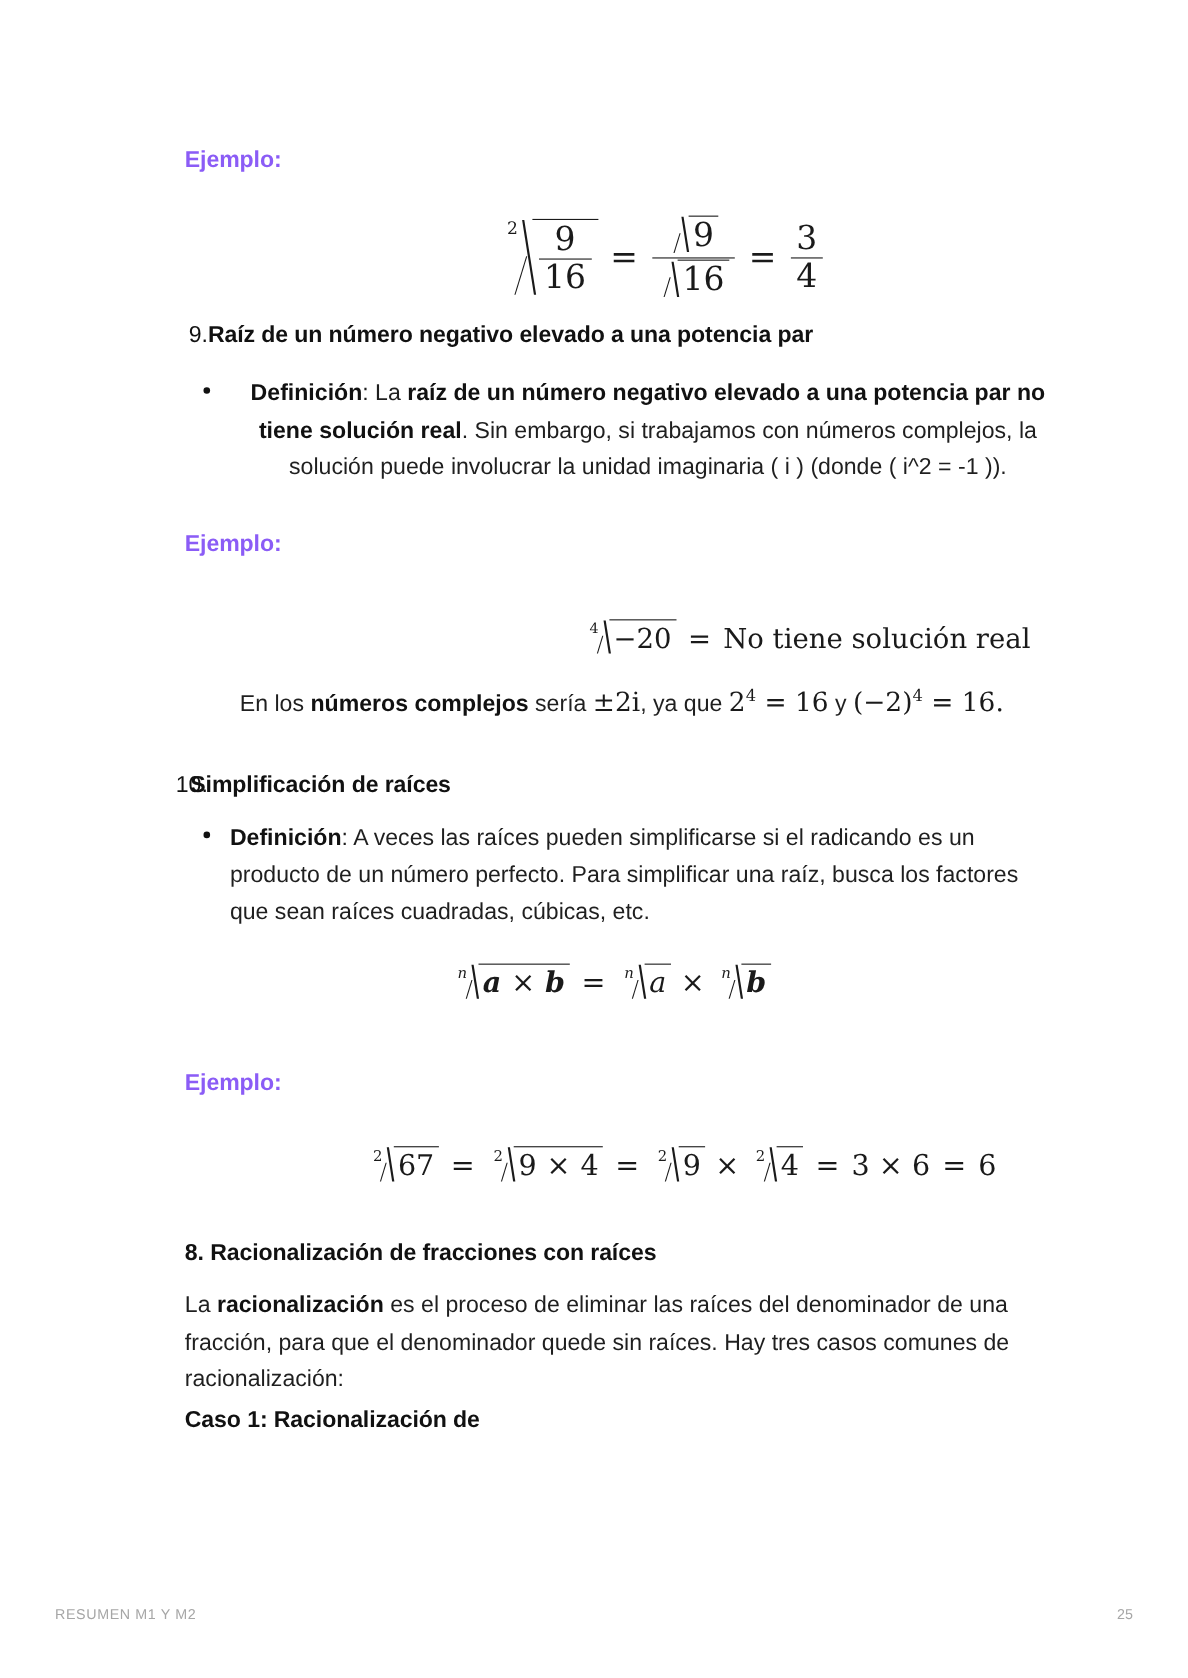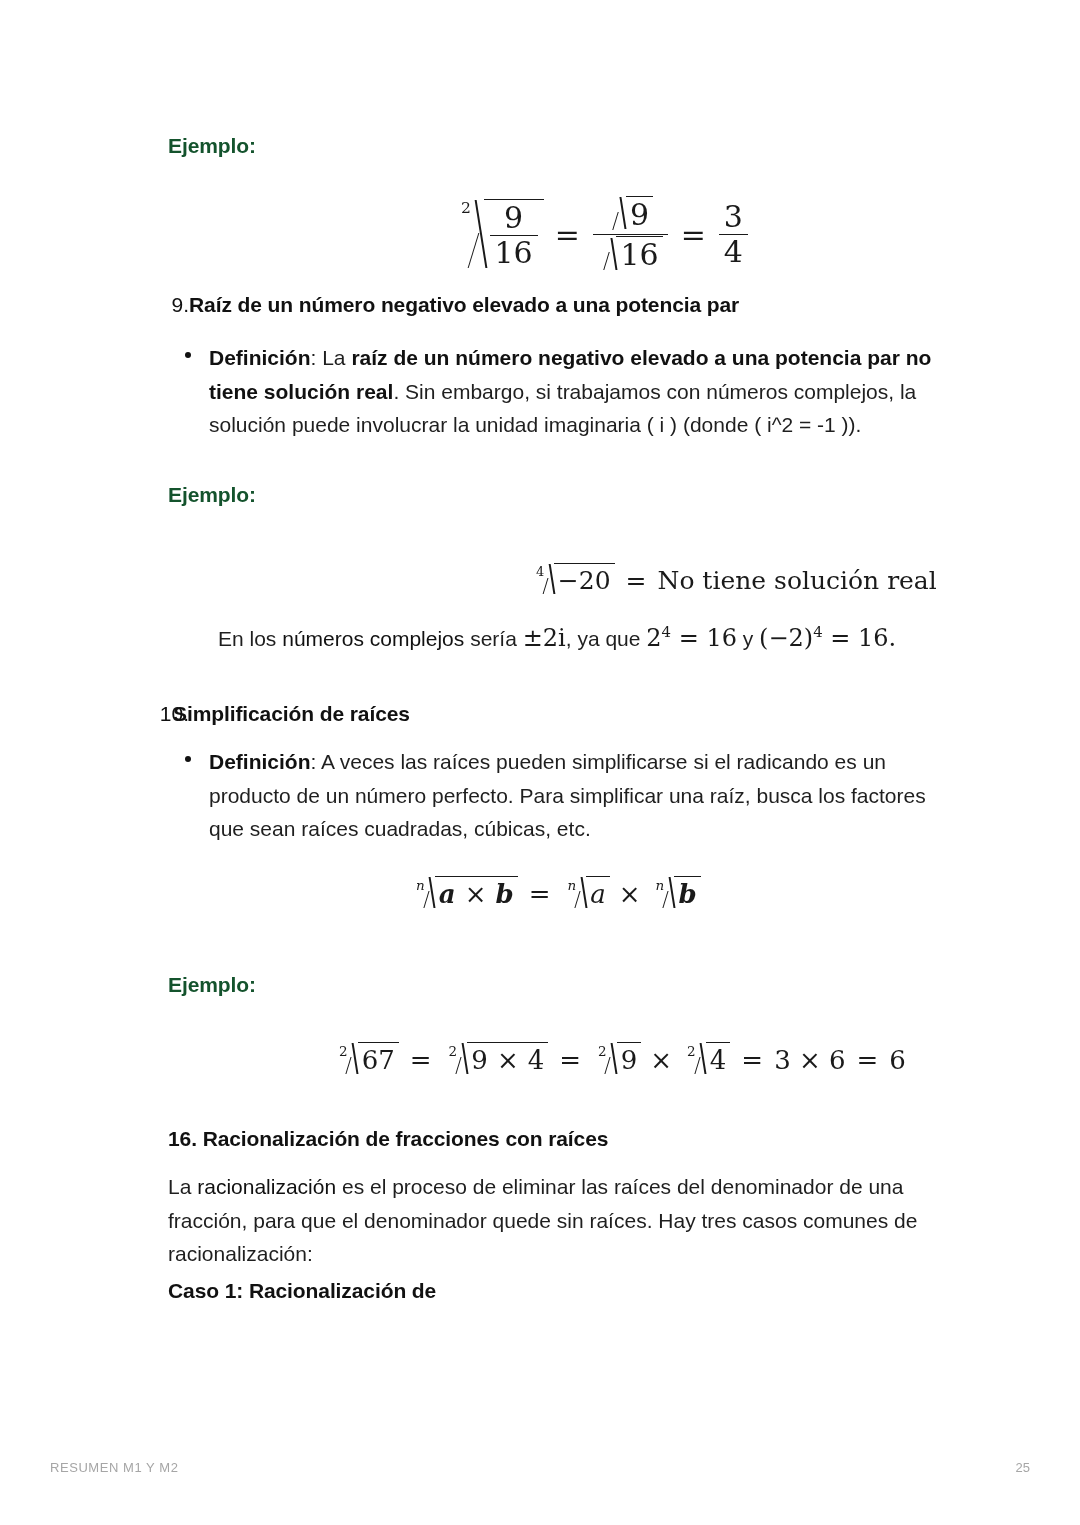--- a/index.html
+++ b/index.html
@@ -19,21 +19,21 @@
   .page {
     position: absolute;
     inset: 0;
     background: #ffffff;
   }
 
   .ejemplo-label {
     position: absolute;
     font-size: 21px;
     font-weight: bold;
-    color: #14532d;
+    color: #8b5cf6;
     letter-spacing: -0.1px;
   }
 
   
   .num-item {
     position: absolute;
     display: block;
   }
   .num-marker {
     position: absolute;
@@ -76,21 +76,21 @@
   }
   .bullet-text b { font-weight: bold; color: #111111; }
 
   
   .para {
     position: absolute;
     font-size: 21px;
     line-height: 33.5px;
     color: #1f1f1f;
   }
-  .para b { font-weight: normal; color: #111111; }
+  .para b { font-weight: bold; color: #111111; }
 
   .sub-heading {
     position: absolute;
     font-size: 21px;
     font-weight: bold;
     color: #111111;
     letter-spacing: -0.1px;
   }
 
   
@@ -231,21 +231,21 @@
     </span>
   </div>
 
   <div class="num-item" style="left:143px; top:293px; width:860px;">
     <span class="num-marker">9.</span>
     <span class="num-heading">Raíz de un número negativo elevado a una potencia par</span>
   </div>
 
   <div class="bullet-row" style="left:185px; top:341px; width:780px;">
     <span class="bullet-dot"></span>
-    <span class="bullet-text" style="width:760px;"><b>Definición</b><span>:</span><span> La </span><b>raíz de un número negativo elevado a una potencia par no tiene solución real</b><span>. Sin embargo, si trabajamos con números complejos, la solución puede involucrar la unidad imaginaria ( i ) (donde ( i^2 = -1 )).</span></span>
+    <span class="bullet-text" style="width:760px;text-align:center;"><b>Definición</b><span>:</span><span> La </span><b>raíz de un número negativo elevado a una potencia par no tiene solución real</b><span>. Sin embargo, si trabajamos con números complejos, la solución puede involucrar la unidad imaginaria ( i ) (donde ( i^2 = -1 )).</span></span>
   </div>
 
   <div class="ejemplo-label" style="left:168px; top:483px;">Ejemplo:</div>
 
   <div class="math" style="left:530px; top:563px; font-size:25px;">
     <span class="mrow">
       <span class="rad">
         <span class="rad-idx">4</span>
         <span class="rad-sign"></span>
         <span class="rad-body">−20</span>
@@ -326,21 +326,21 @@
         <span class="rad-sign"></span>
         <span class="rad-body">4</span>
       </span>
       <span class="eq">=</span>
       <span>3 × 6</span>
       <span class="eq">=</span>
       <span>6</span>
     </span>
   </div>
 
-  <div class="sub-heading" style="left:168px; top:1127px;">16. Racionalización de fracciones con raíces</div>
+  <div class="sub-heading" style="left:168px; top:1127px;">8. Racionalización de fracciones con raíces</div>
 
   <div class="para" style="left:168px; top:1170px; width:790px;">
     <span>La </span><b>racionalización</b><span> es el proceso de eliminar las raíces del denominador de una fracción, para que el denominador quede sin raíces. Hay tres casos comunes de racionalización:</span>
   </div>
 
   <div class="sub-heading" style="left:168px; top:1279px;">Caso 1: Racionalización de</div>
 
   <div class="footer-left">RESUMEN M1 Y M2</div>
   <div class="footer-right">25</div>
 

